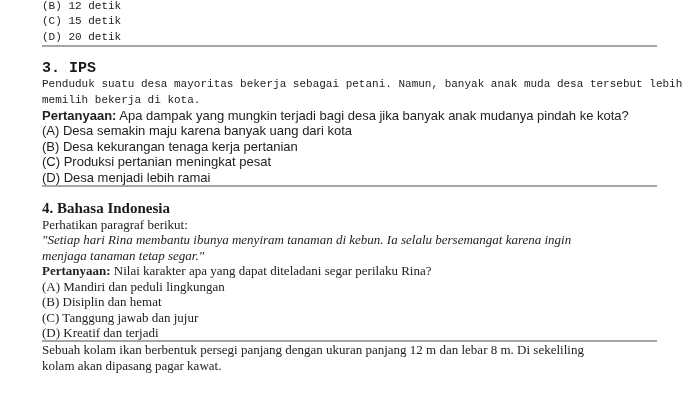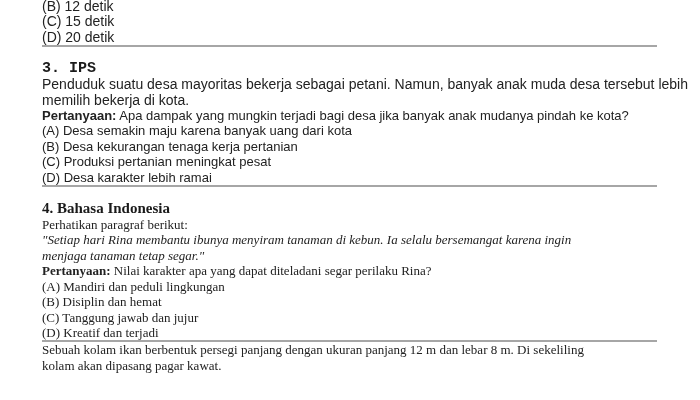--- a/index.html
+++ b/index.html
@@ -37,21 +37,21 @@
       line-height: 17px;
       margin-top: 13px;
       color: #1a1a1a;
     }
     .label {
       font-weight: bold;
     }
     .quote {
       font-style: italic;
     }
-    .sec3-body { font-family: Liberation Sans, sans-serif; font-size: 14px; }
+    .sec3-body { font-family: Liberation Mono, monospace; font-size: 11px; }
     .sec3-title { font-family: Liberation Mono, monospace; }
     .sans-narrow { font-family: Liberation Sans, sans-serif; font-size: 13px; }
   </style>
 </head>
 <body>
 
 <div class="page">
 
   <div>
     <div class="line sec3-body">(B) 12 detik</div>
@@ -63,21 +63,21 @@
   <div>
     <div class="section-title sec3-title">3. IPS</div>
     <div class="line sec3-body">Penduduk suatu desa mayoritas bekerja sebagai petani. Namun, banyak anak muda desa tersebut lebih</div>
     <div class="line sec3-body">memilih bekerja di kota.</div>
     <div class="line sans-narrow">
       <span class="label">Pertanyaan:</span><span> Apa dampak yang mungkin terjadi bagi desa jika banyak anak mudanya pindah ke kota?</span>
     </div>
     <div class="line sans-narrow">(A) Desa semakin maju karena banyak uang dari kota</div>
     <div class="line sans-narrow">(B) Desa kekurangan tenaga kerja pertanian</div>
     <div class="line sans-narrow">(C) Produksi pertanian meningkat pesat</div>
-    <div class="line sans-narrow">(D) Desa karakter lebih ramai</div>
+    <div class="line sans-narrow">(D) Desa menjadi lebih ramai</div>
   </div>
   <div class="rule"></div>
 
   <div>
     <div class="section-title">4. Bahasa Indonesia</div>
     <div class="line">Perhatikan paragraf berikut:</div>
     <div class="line quote">"Setiap hari Rina membantu ibunya menyiram tanaman di kebun. Ia selalu bersemangat karena ingin</div>
     <div class="line quote">menjaga tanaman tetap segar."</div>
     <div class="line">
       <span class="label">Pertanyaan:</span><span> Nilai karakter apa yang dapat diteladani segar perilaku Rina?</span>

